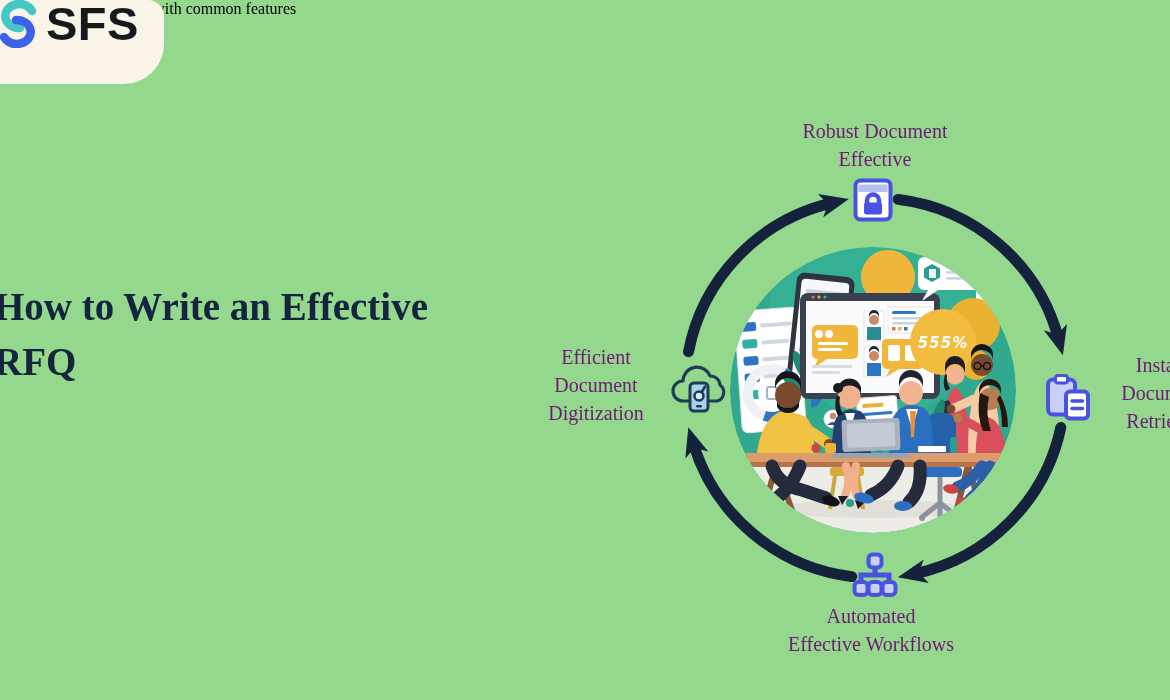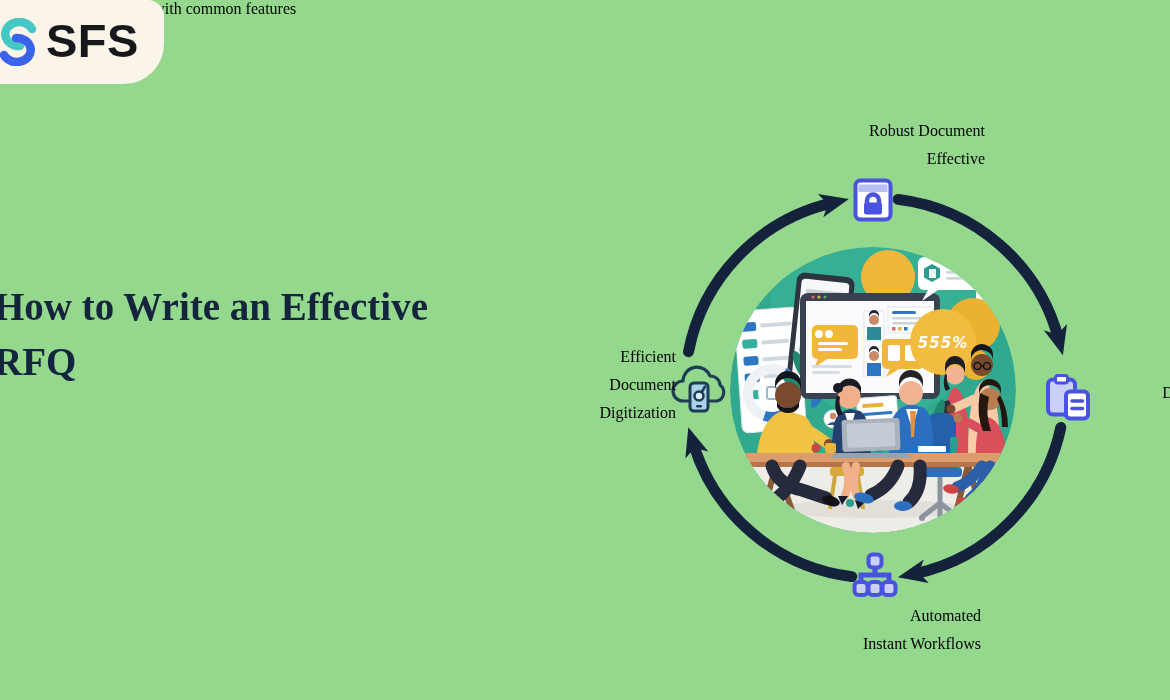--- a/index.html
+++ b/index.html
@@ -9,21 +9,21 @@
     background:#93d88c;
     overflow:hidden;
     font-family:"Liberation Serif","DejaVu Serif",serif;
   }
   
   .logo-badge{
     position:absolute;left:0;top:0;
     width:164px;height:84px;
     background:#fbf5e9;
     border-radius:0 16px 40px 0;
-    display:flex;align-items:center;
+    display:flex;
   }
   .logo-badge svg{margin-left:-2px;flex:0 0 auto;}
   .logo-text{
     font-family:"Liberation Sans","DejaVu Sans",sans-serif;
     font-weight:700;font-size:47px;color:#16181c;
     letter-spacing:.5px;margin-left:8px;line-height:1;
     padding-bottom:4px;
   }
   
   .hero-title{
@@ -31,22 +31,22 @@
     font-size:39px;line-height:55px;font-weight:600;
     color:#14243d;white-space:nowrap;
   }
   .hero-subtitle{
     position:absolute;left:-6px;top:383px;width:520px;
     font-style:italic;font-size:27px;line-height:37px;
     color:#17283f;white-space:nowrap;
   }
   
   .cycle-label{
-    position:absolute;text-align:right;
-    font-size:16px;line-height:28px;color:#000000;
+    position:absolute;text-align:center;
+    font-size:20px;line-height:28px;color:#701a75;
   }
   .cl-top{left:765px;top:117px;width:220px;}
   .cl-right{left:1097px;top:351px;width:132px;}
   .cl-bottom{left:761px;top:602px;width:220px;}
   .cl-left{left:516px;top:343px;width:160px;}
   .cycle-icon{position:absolute;}
   .ci-top{left:853px;top:178px;}
   .ci-right{left:1045px;top:373px;}
   .ci-bottom{left:852px;top:552px;}
   .ci-left{left:668px;top:363px;}
@@ -395,21 +395,21 @@
     <div>Robust Document</div>
     <div>Effective</div>
   </div>
   <div class="cycle-label cl-right">
     <div>Instant</div>
     <div>Document</div>
     <div>Retrieval</div>
   </div>
   <div class="cycle-label cl-bottom">
     <div>Automated</div>
-    <div>Instant Workflows</div>
+    <div>Effective Workflows</div>
   </div>
   <div class="cycle-label cl-left">
     <div>Efficient</div>
     <div>Document</div>
     <div>Digitization</div>
   </div>
 
 </div>
 
 </body></html>

